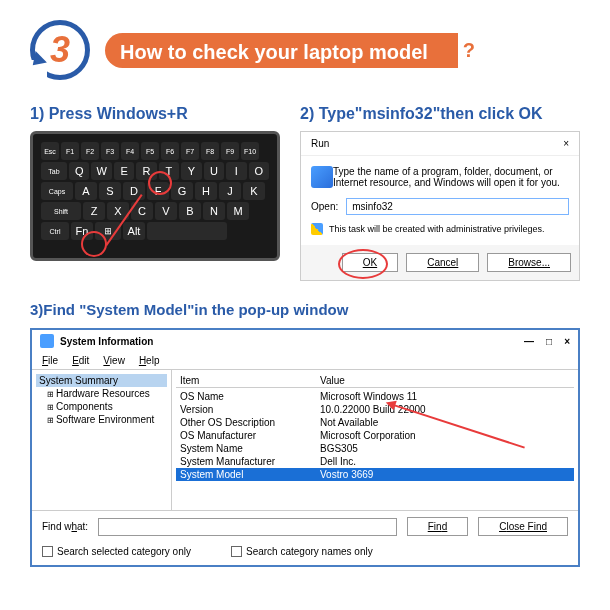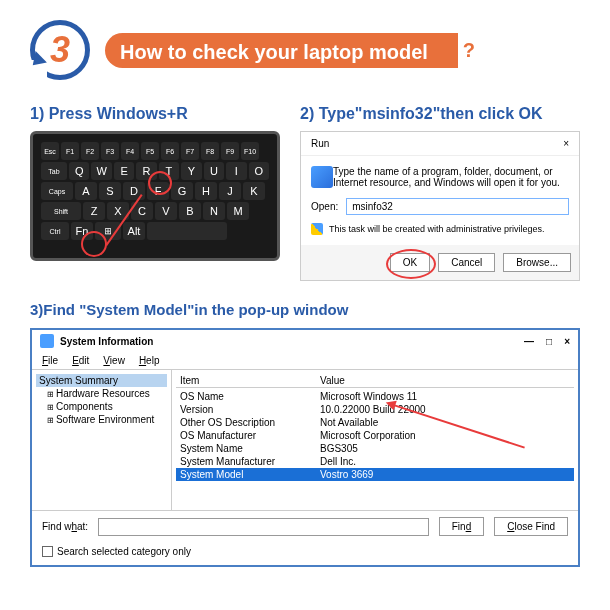--- a/index.html
+++ b/index.html
@@ -36,21 +36,21 @@
     .run-dialog { border: 1px solid #ccc; background: #fff; width: 280px; font-size: 10px; }
     .run-header { display: flex; justify-content: space-between; padding: 6px 10px; border-bottom: 1px solid #eee; }
     .run-body { padding: 10px; }
     .run-desc { display: flex; align-items: flex-start; margin-bottom: 10px; }
     .run-icon { width: 22px; height: 22px; background: linear-gradient(135deg, #4a9eff, #2a6edb); border-radius: 3px; flex-shrink: 0; }
     .run-input-row { display: flex; align-items: center; gap: 8px; margin-bottom: 8px; }
     .run-input { border: 1px solid #7ab4ff; padding: 2px 5px; flex: 1; font-size: 10px; }
     .run-priv { display: flex; gap: 6px; align-items: center; font-size: 9px; }
     .shield { width: 12px; height: 12px; background: linear-gradient(45deg, #ffcc00 50%, #4a9eff 50%); border-radius: 2px; }
     .run-buttons { display: flex; gap: 8px; justify-content: flex-end; padding: 8px; background: #f5f5f5; }
-    .btn { border: 1px solid #999; background: #fff; padding: 3px 12px; font-size: 10px; }
+    .btn { border: 1px solid #999; background: #fff; padding: 3px 20px; font-size: 10px; text-decoration: underline; }
     .btn-ok { position: relative; }
     .ok-ring { position: absolute; border: 2px solid #e83b3b; border-radius: 50%; width: 50px; height: 30px; top: -5px; left: -5px; }
     
     .step3-title { color: #2a5ba8; font-weight: bold; font-size: 15px; margin-bottom: 10px; }
     
     .sysinfo { border: 2px solid #4a7fc4; background: #fff; font-size: 10px; }
     .sysinfo-titlebar { display: flex; align-items: center; padding: 4px 8px; gap: 6px; font-weight: bold; }
     .sysinfo-icon { width: 14px; height: 14px; background: #4a9eff; border-radius: 2px; }
     .sysinfo-controls { margin-left: auto; display: flex; gap: 12px; }
     .sysinfo-menu { display: flex; gap: 14px; padding: 3px 10px; border-bottom: 1px solid #ccc; }
@@ -246,14 +246,18 @@
     <span>Find w<u>h</u>at:</span>
     <input class="find-input" style="">
     <button class="btn">Fin<u>d</u></button>
     <button class="btn"><u>C</u>lose Find</button>
   </div>
   <div class="checkbox-row">
     <div class="chk">
       <div class="chk-box"></div>
       <span>Search selected category only</span>
     </div>
+    <div class="chk">
+      <div class="chk-box"></div>
+      <span>Search category names only</span>
+    </div>
   </div>
 </div>
 
 </body></html>

